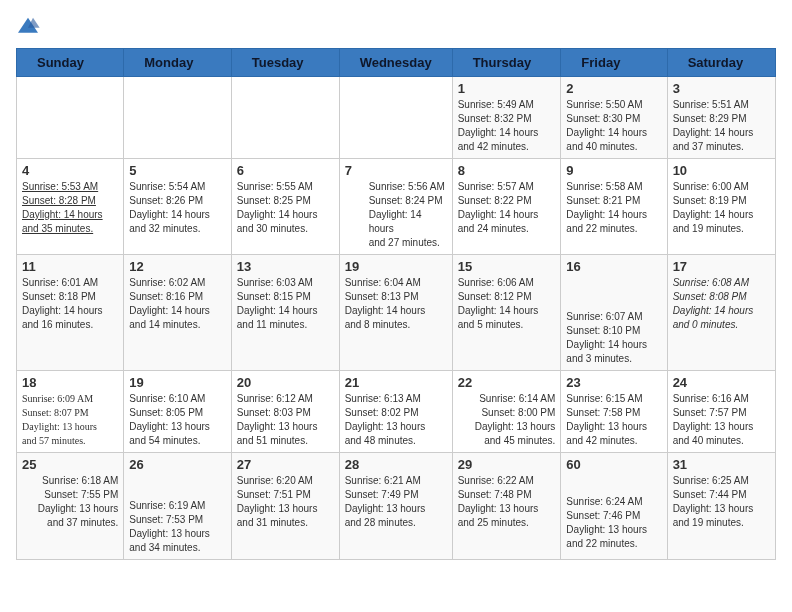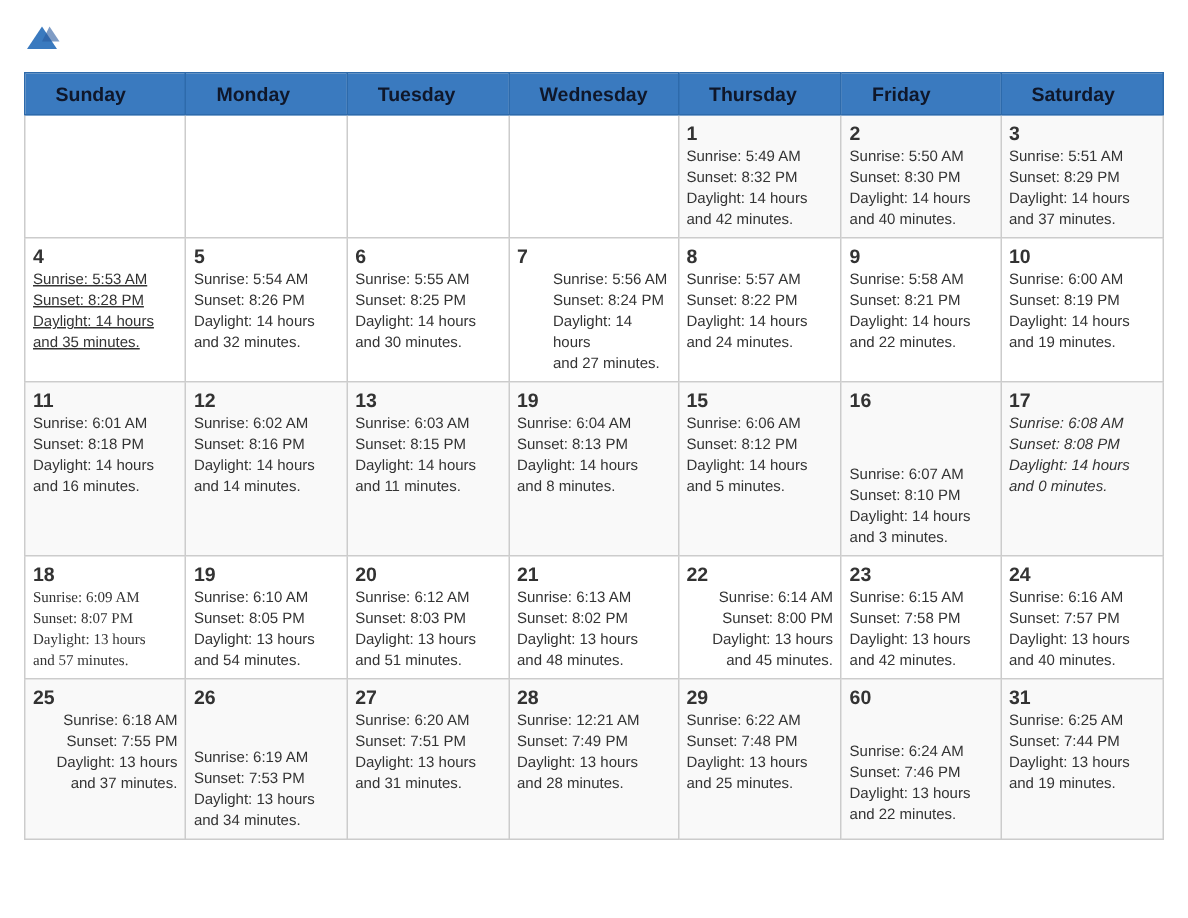--- a/index.html
+++ b/index.html
@@ -320,21 +320,21 @@
         </td>
         <td>
           <span class="day-number">27</span>
           <div class="cell-content" style="white-space: pre-line;">Sunrise: 6:20 AM
 Sunset: 7:51 PM
 Daylight: 13 hours
 and 31 minutes.</div>
         </td>
         <td>
           <span class="day-number">28</span>
-          <div class="cell-content" style="white-space: pre-line;">Sunrise: 12:21 AM
+          <div class="cell-content" style="white-space: pre-line;">Sunrise: 6:21 AM
 Sunset: 7:49 PM
 Daylight: 13 hours
 and 28 minutes.</div>
         </td>
         <td>
           <span class="day-number">29</span>
           <div class="cell-content" style="white-space: pre-line;">Sunrise: 6:22 AM
 Sunset: 7:48 PM
 Daylight: 13 hours
 and 25 minutes.</div>

